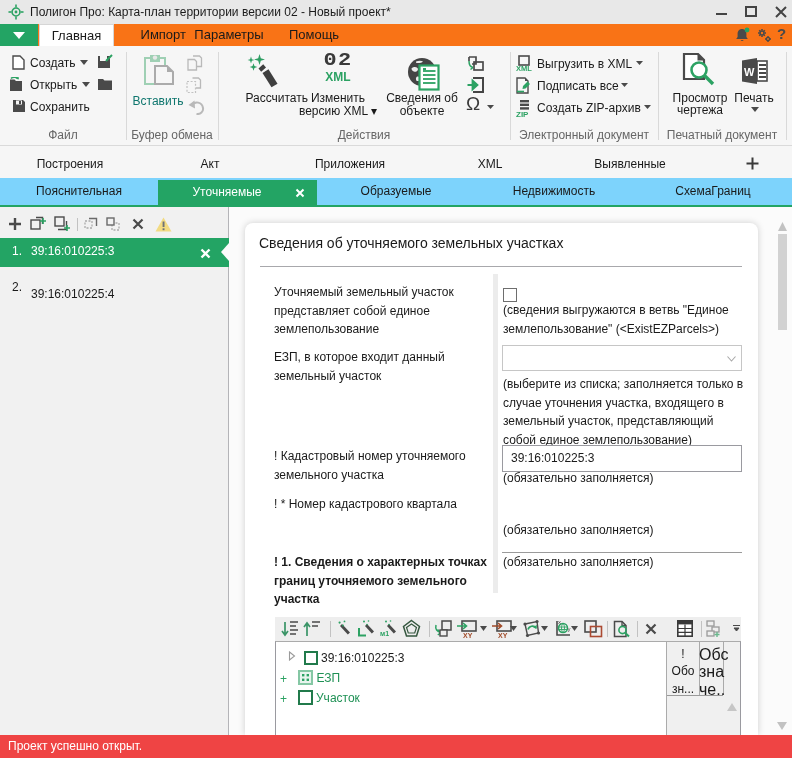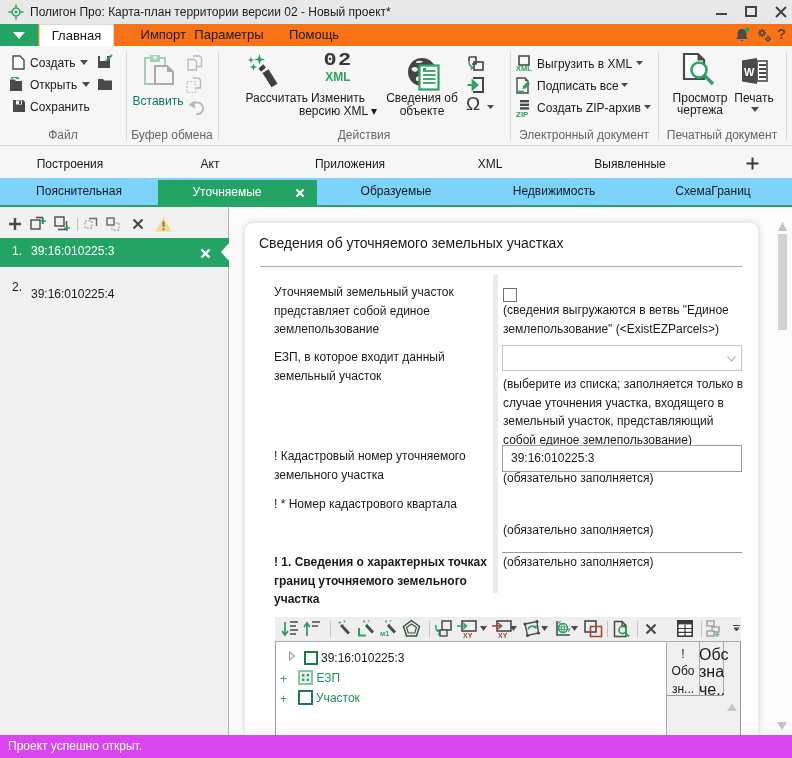--- a/index.html
+++ b/index.html
@@ -508,17 +508,17 @@
 </div>
 
 <svg class="abs" style="left:778px;top:222px" width="9" height="9" viewBox="0 0 9 9">
       <path d="M4.5 0 L9 9 L0 9 Z" fill="#c2c2c2"></path>
     </svg>
 <div class="abs" style="left:778px;top:234px;width:9px;height:96px;background:#d2d2d2;"></div>
 <svg class="abs" style="left:777px;top:722px" width="10" height="8" viewBox="0 0 10 8">
       <path d="M0 0 L10 0 L5 8 Z" fill="#c2c2c2"></path>
     </svg>
 
-<div class="abs" style="left:0;top:735px;width:792px;height:23px;background:#d946ef;">
+<div class="abs" style="left:0;top:735px;width:792px;height:23px;background:#ef4444;">
   <div class="abs" style="left:8px;top:0;height:23px;line-height:23px;font-size:12px;color:#fff;">Проект успешно открыт.</div>
 </div>
 
 </div>
 
 </body></html>

